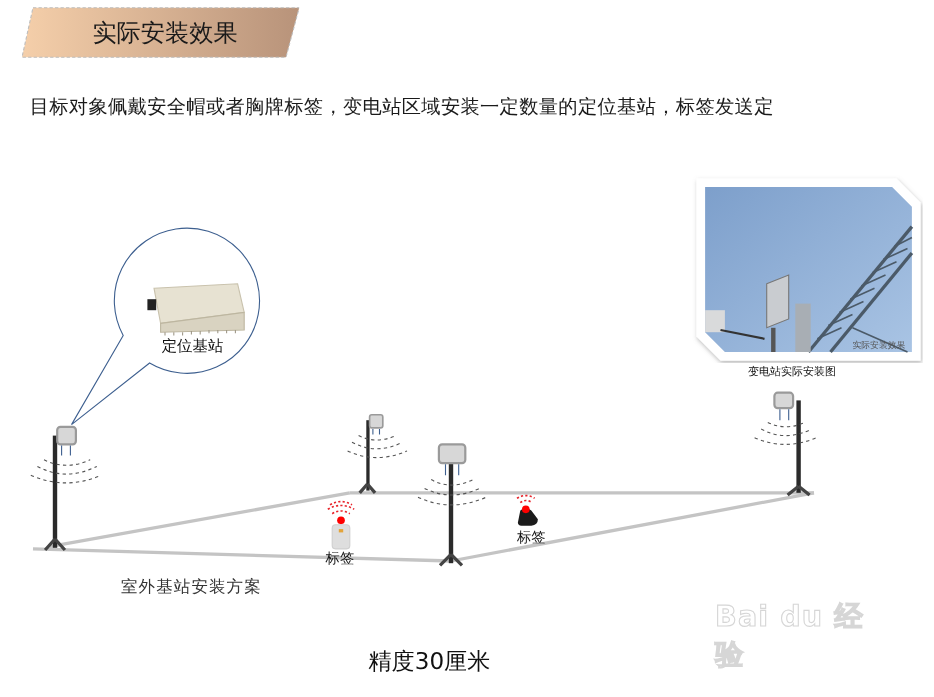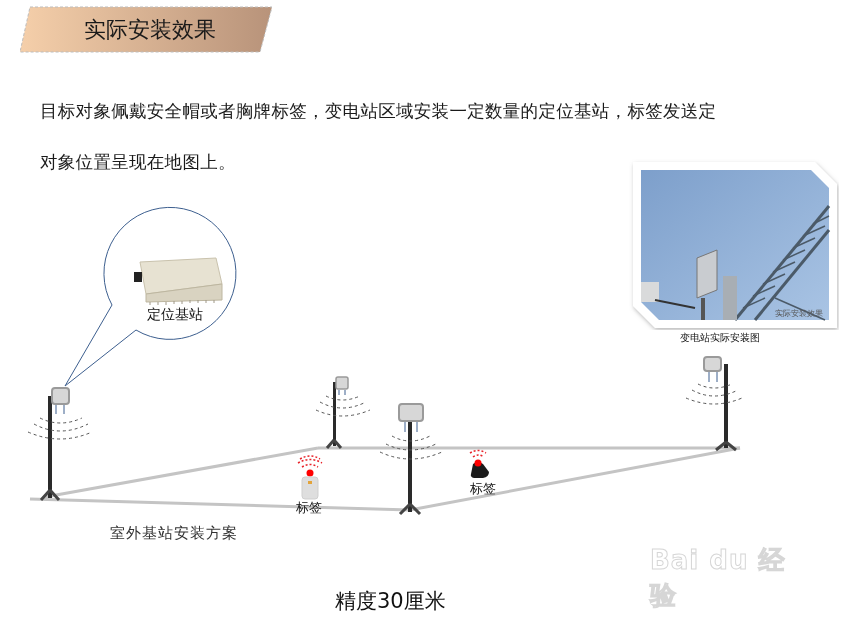--- a/index.html
+++ b/index.html
@@ -5,21 +5,21 @@
   html, body { margin:0; padding:0; background:#ffffff; }
   body { width:849px; height:634px; position:relative; overflow:hidden;
          font-family:"DejaVu Sans","Liberation Sans",sans-serif; color:#1a1a1a; }
   .title-banner { position:absolute; left:20px; top:6px; width:252px; height:47px; }
   .title-banner svg { position:absolute; left:0; top:0; }
   .title-text { position:absolute; left:0; top:0; width:252px; height:47px;
                 display:flex; align-items:center; justify-content:center;
                 font-size:22px; color:#1a1a1a; padding-left:8px; box-sizing:border-box; }
   .intro { position:absolute; left:24px; top:78px; width:790px;
            font-size:17.5px; line-height:34.5px; color:#1a1a1a; letter-spacing:0.3px; }
-  .intro p { margin:16px; }
+  .intro p { margin:3px; }
   .photo-frame { position:absolute; left:625px; top:158px; width:214px; height:172px; }
   .photo-caption { position:absolute; left:680px; top:331px; font-size:10px; color:#111; }
   .scene { position:absolute; left:0; top:0; }
   .lbl { position:absolute; color:#111; white-space:nowrap; }
   .bubble-label { left:147px; top:306px; font-size:14px; font-family:Liberation Mono, monospace; }
   .tag-label-1 { left:296px; top:499px; font-size:13px; }
   .tag-label-2 { left:470px; top:480px; font-size:13px; }
   .scheme-label { left:110px; top:524px; font-size:15px; font-family:"DejaVu Serif","Liberation Serif",serif; color:#333; letter-spacing:1px; }
   .precision { left:335px; top:587px; font-size:21px; color:#111;text-align:center; }
   .watermark { position:absolute; left:650px; top:543px; width:160px; height:80px; }
@@ -39,21 +39,20 @@
         <stop offset="1" stop-color="#b8937a"></stop>
       </linearGradient>
     </defs>
     <polygon points="10,1 252,1 240,46 0,46" fill="url(#bannerGrad)" stroke="#bdbdbd" stroke-dasharray="3,2" stroke-width="1"></polygon>
   </svg>
   <div class="title-text">实际安装效果</div>
 </div>
 
 <div class="intro">
   <p>目标对象佩戴安全帽或者胸牌标签，变电站区域安装一定数量的定位基站，标签发送定</p>
-  <p>对象位置呈现在地图上。</p>
 </div>
 
 <div class="photo-frame">
   <svg width="214" height="172">
     <defs>
       <linearGradient id="sky" x1="0" y1="0" x2="1" y2="1">
         <stop offset="0" stop-color="#7d9fcb"></stop>
         <stop offset="1" stop-color="#a9c4e4"></stop>
       </linearGradient>
       <filter id="shadow" x="-10%" y="-10%" width="120%" height="120%">

